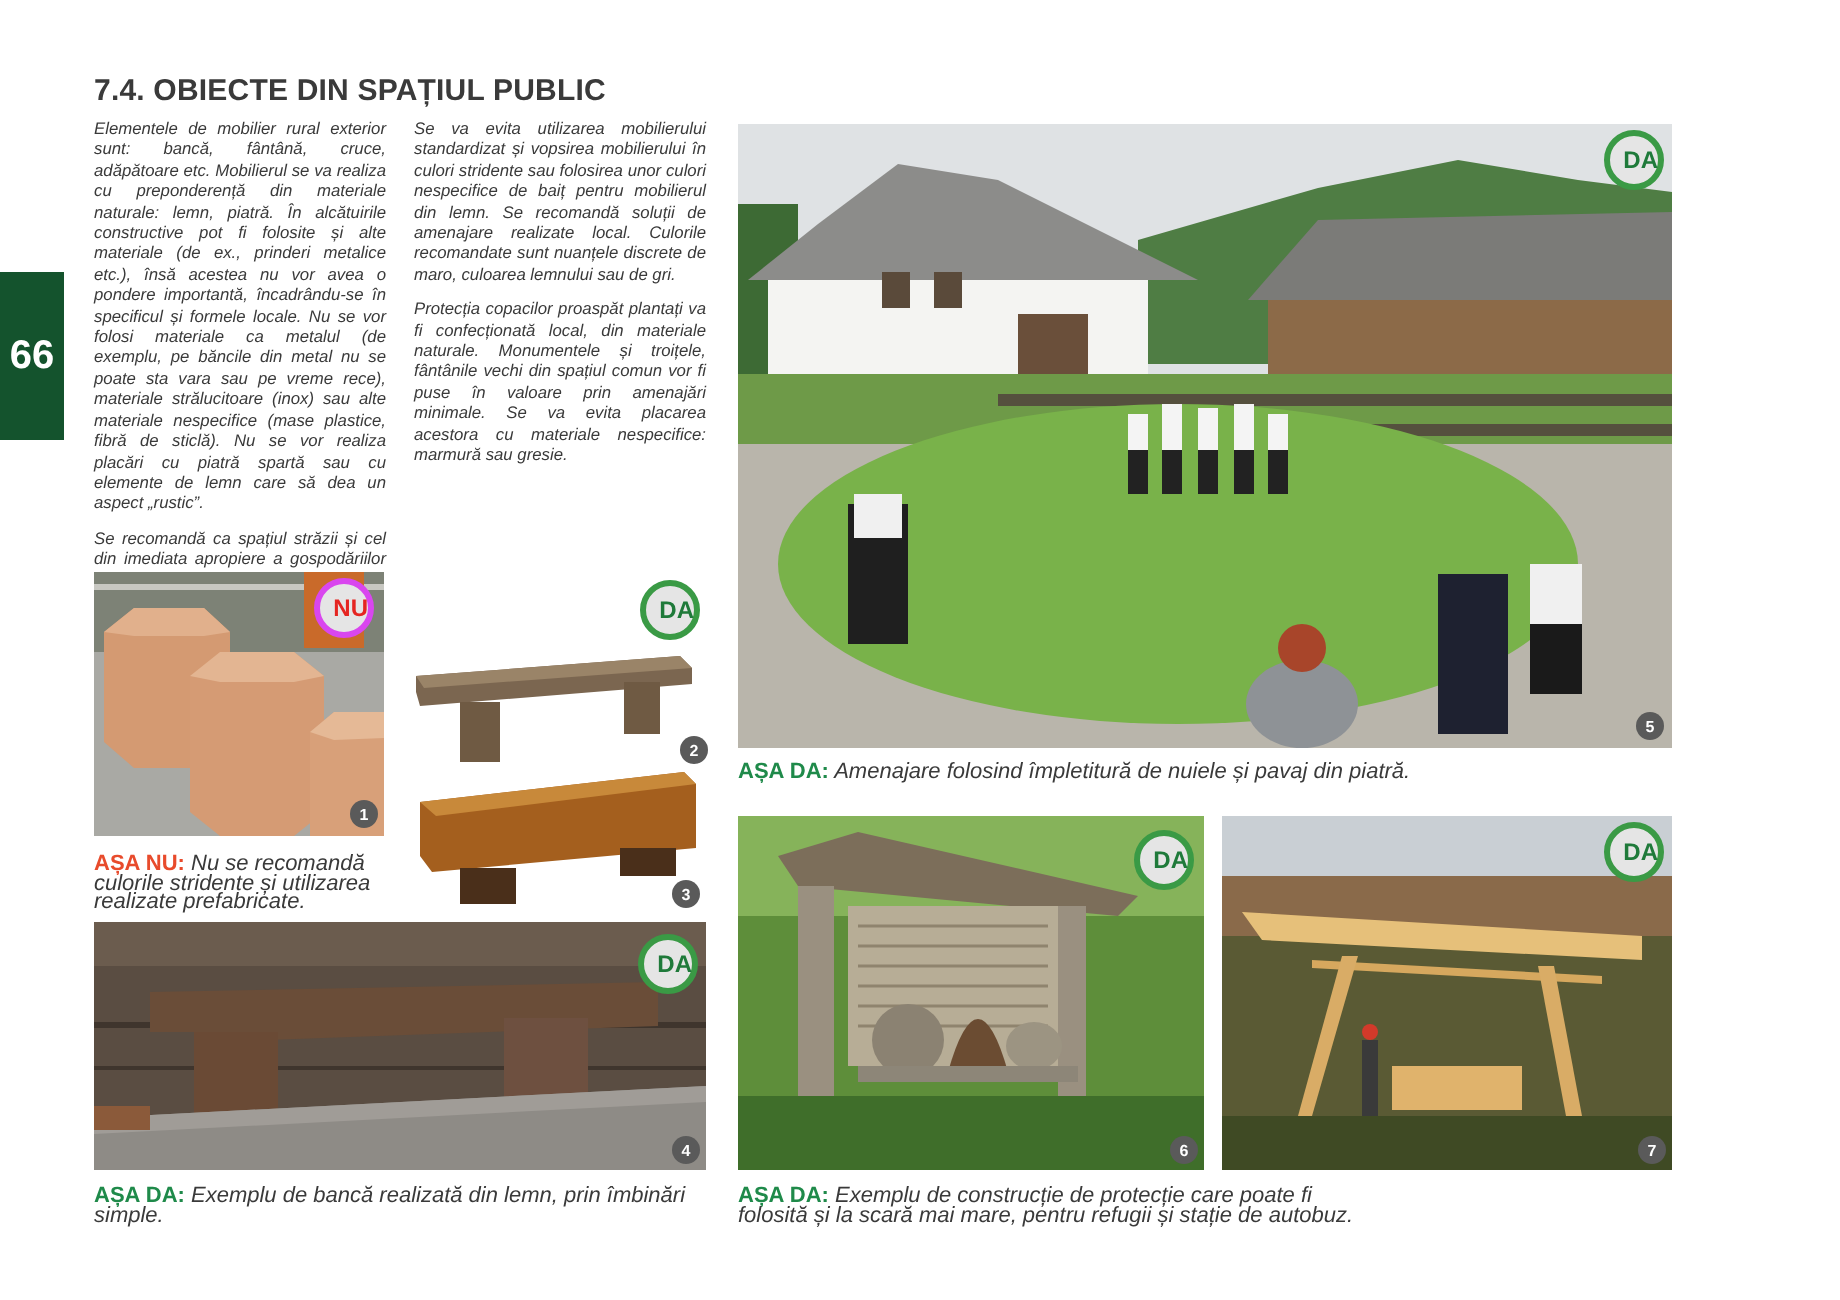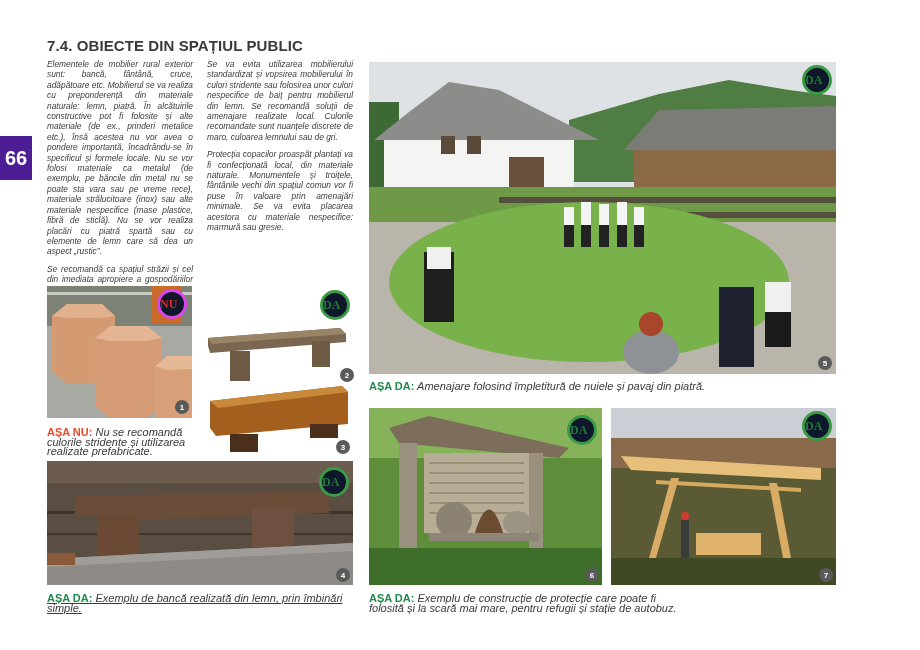--- a/index.html
+++ b/index.html
@@ -4,41 +4,41 @@
 <style>
   * { box-sizing: border-box; margin: 0; padding: 0; }
   html, body { width: 920px; height: 650px; background: #ffffff; overflow: hidden; }
   body { position: relative; font-family: "Liberation Sans", sans-serif; color: #3a3a3a; }
 
   .page-title {
     position: absolute; left: 47px; top: 37px;
     font-size: 15px; font-weight: bold; color: #3a3a3a; letter-spacing: 0.1px;
   }
   .page-number-tab {
-    position: absolute; left: 0; top: 136px; width: 32px; height: 44px;
-    background: #4c1d95; color: #ffffff; font-weight: bold; font-size: 20px;
+    position: absolute; left: 0; top: 136px; width: 32px; height: 84px;
+    background: #14532d; color: #ffffff; font-weight: bold; font-size: 20px;
     display: flex; align-items: center; justify-content: center;
   }
   .text-col {
     position: absolute; top: 59px; width: 146px;
     font-size: 8.4px; line-height: 10.4px; text-align: justify; color: #3a3a3a; font-style: italic;
   }
   .text-col p { margin-bottom: 7px; }
   .col-1 { left: 47px; }
   .col-2 { left: 207px; }
 
   .photo {
     position: absolute; overflow: hidden;
   }
   .photo svg.bg { position: absolute; left: 0; top: 0; width: 100%; height: 100%; }
 
   .badge {
     position: absolute; width: 30px; height: 30px; border-radius: 50%;
-    background: #0f172a; display: flex; align-items: center; justify-content: flex-start;
-    font-weight: bold; font-size: 12px; font-family: Liberation Serif, serif;
+    background: #e5e5e5; display: flex; align-items: center; justify-content: flex-end;
+    font-weight: bold; font-size: 12px;
   }
   .badge.da { border: 3px solid #3a9a45; color: #1f7a3a; }
   .badge.nu { border: 3px solid #d946ef; color: #e52521; }
 
   .num {
     position: absolute; width: 14px; height: 14px; border-radius: 50%;
     background: #5a5a5a; color: #ffffff; font-size: 8px; font-weight: bold;
     display: flex; align-items: center; justify-content: center;
   }
 
@@ -117,21 +117,21 @@
     <rect x="205" y="48" width="42" height="40" fill="#6e5040"></rect>
     <polygon points="0,98 306,82 306,124 0,124" fill="#8e8b86"></polygon>
     <polygon points="0,98 306,82 306,90 0,106" fill="#a09c97"></polygon>
     <rect x="0" y="92" width="28" height="12" fill="#8b5a3a"></rect>
   </svg>
   <div class="badge da" style="left:272px;top:6px;">
       <span>DA</span>
     </div>
   <div class="num" style="left:289px;top:107px;">4</div>
 </div>
-<div class="caption" style="left:47px;top:594px;width:310px;text-decoration:underline;">
+<div class="caption" style="left:47px;top:594px;width:310px;">
   <span class="lead da">AȘA DA:</span><span> Exemplu de bancă realizată din lemn, prin îmbinări simple.</span>
 </div>
 
 <div class="photo" style="left:369px;top:62px;width:467px;height:312px;">
   <svg class="bg" viewBox="0 0 467 312" preserveAspectRatio="none">
     <rect width="467" height="312" fill="#dfe2e4"></rect>
 
     <polygon points="200,58 290,32 360,18 420,28 467,34 467,120 200,120" fill="#4f7d44"></polygon>
     <rect x="0" y="40" width="30" height="90" fill="#3d6a34"></rect>
 

